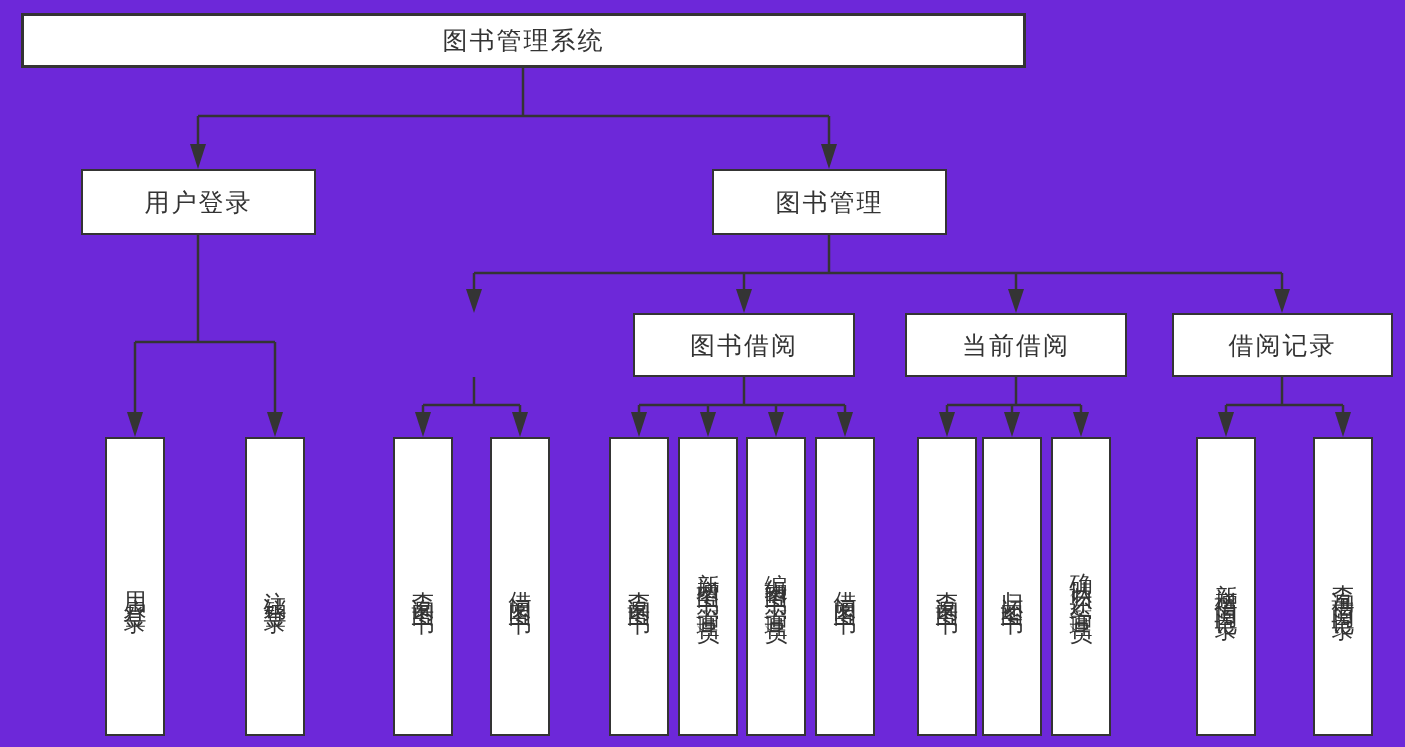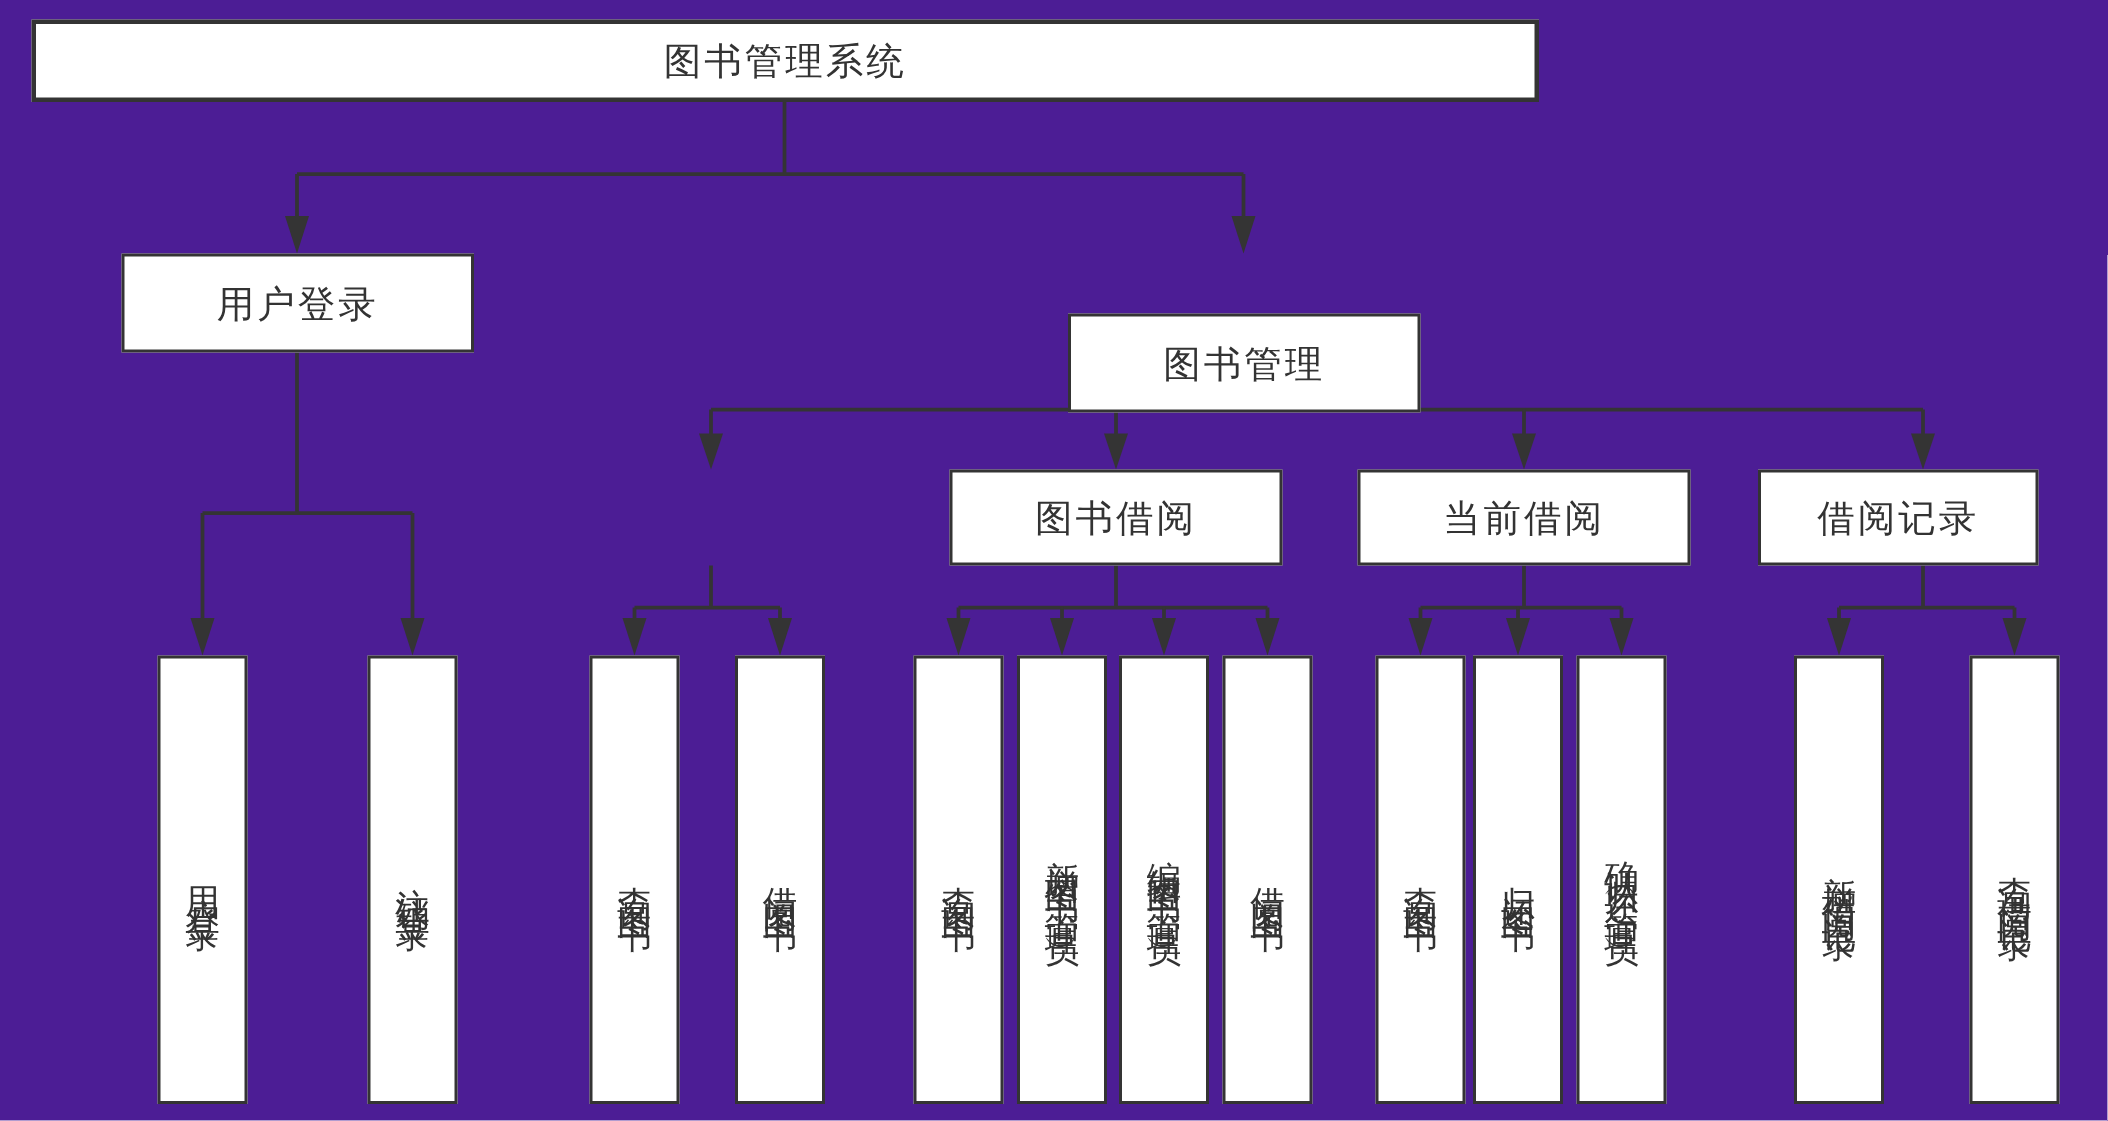--- a/index.html
+++ b/index.html
@@ -4,21 +4,21 @@
 <style>
   html, body {
     margin: 0;
     padding: 0;
     background: #ffffff;
   }
   .canvas {
     position: relative;
     width: 1405px;
     height: 747px;
-    background: #4c1d95;
+    background: #6d28d9;
     font-family: "Liberation Sans", sans-serif;
     color: #333333;
     overflow: hidden;
   }
   .connectors {
     position: absolute;
     left: 0;
     top: 0;
     z-index: 1;
   }
@@ -141,31 +141,31 @@
     </g>
   </svg>
 
   <div class="box root" style="left:21px; top:13px; width:1005px; height:55px;">
     <span>图书管理系统</span>
   </div>
 
   <div class="box hbox" style="left:81px; top:169px; width:235px; height:66px;">
     <span>用户登录</span>
   </div>
-  <div class="box hbox" style="left:712px; top:169px; width:235px; height:66px;margin-top:40px;">
+  <div class="box hbox" style="left:712px; top:169px; width:235px; height:66px;">
     <span>图书管理</span>
   </div>
 
   <div class="box hbox" style="left:633px; top:313px; width:222px; height:64px;">
     <span>图书借阅</span>
   </div>
   <div class="box hbox" style="left:905px; top:313px; width:222px; height:64px;">
     <span>当前借阅</span>
   </div>
-  <div class="box hbox" style="left:1172px; top:313px; width:187px; height:64px;">
+  <div class="box hbox" style="left:1172px; top:313px; width:221px; height:64px;">
     <span>借阅记录</span>
   </div>
 
   <div class="box vbox" style="left:105px;">
     <span class="vtext">用户登录</span>
   </div>
   <div class="box vbox" style="left:245px;">
     <span class="vtext">注销登录</span>
   </div>
 

